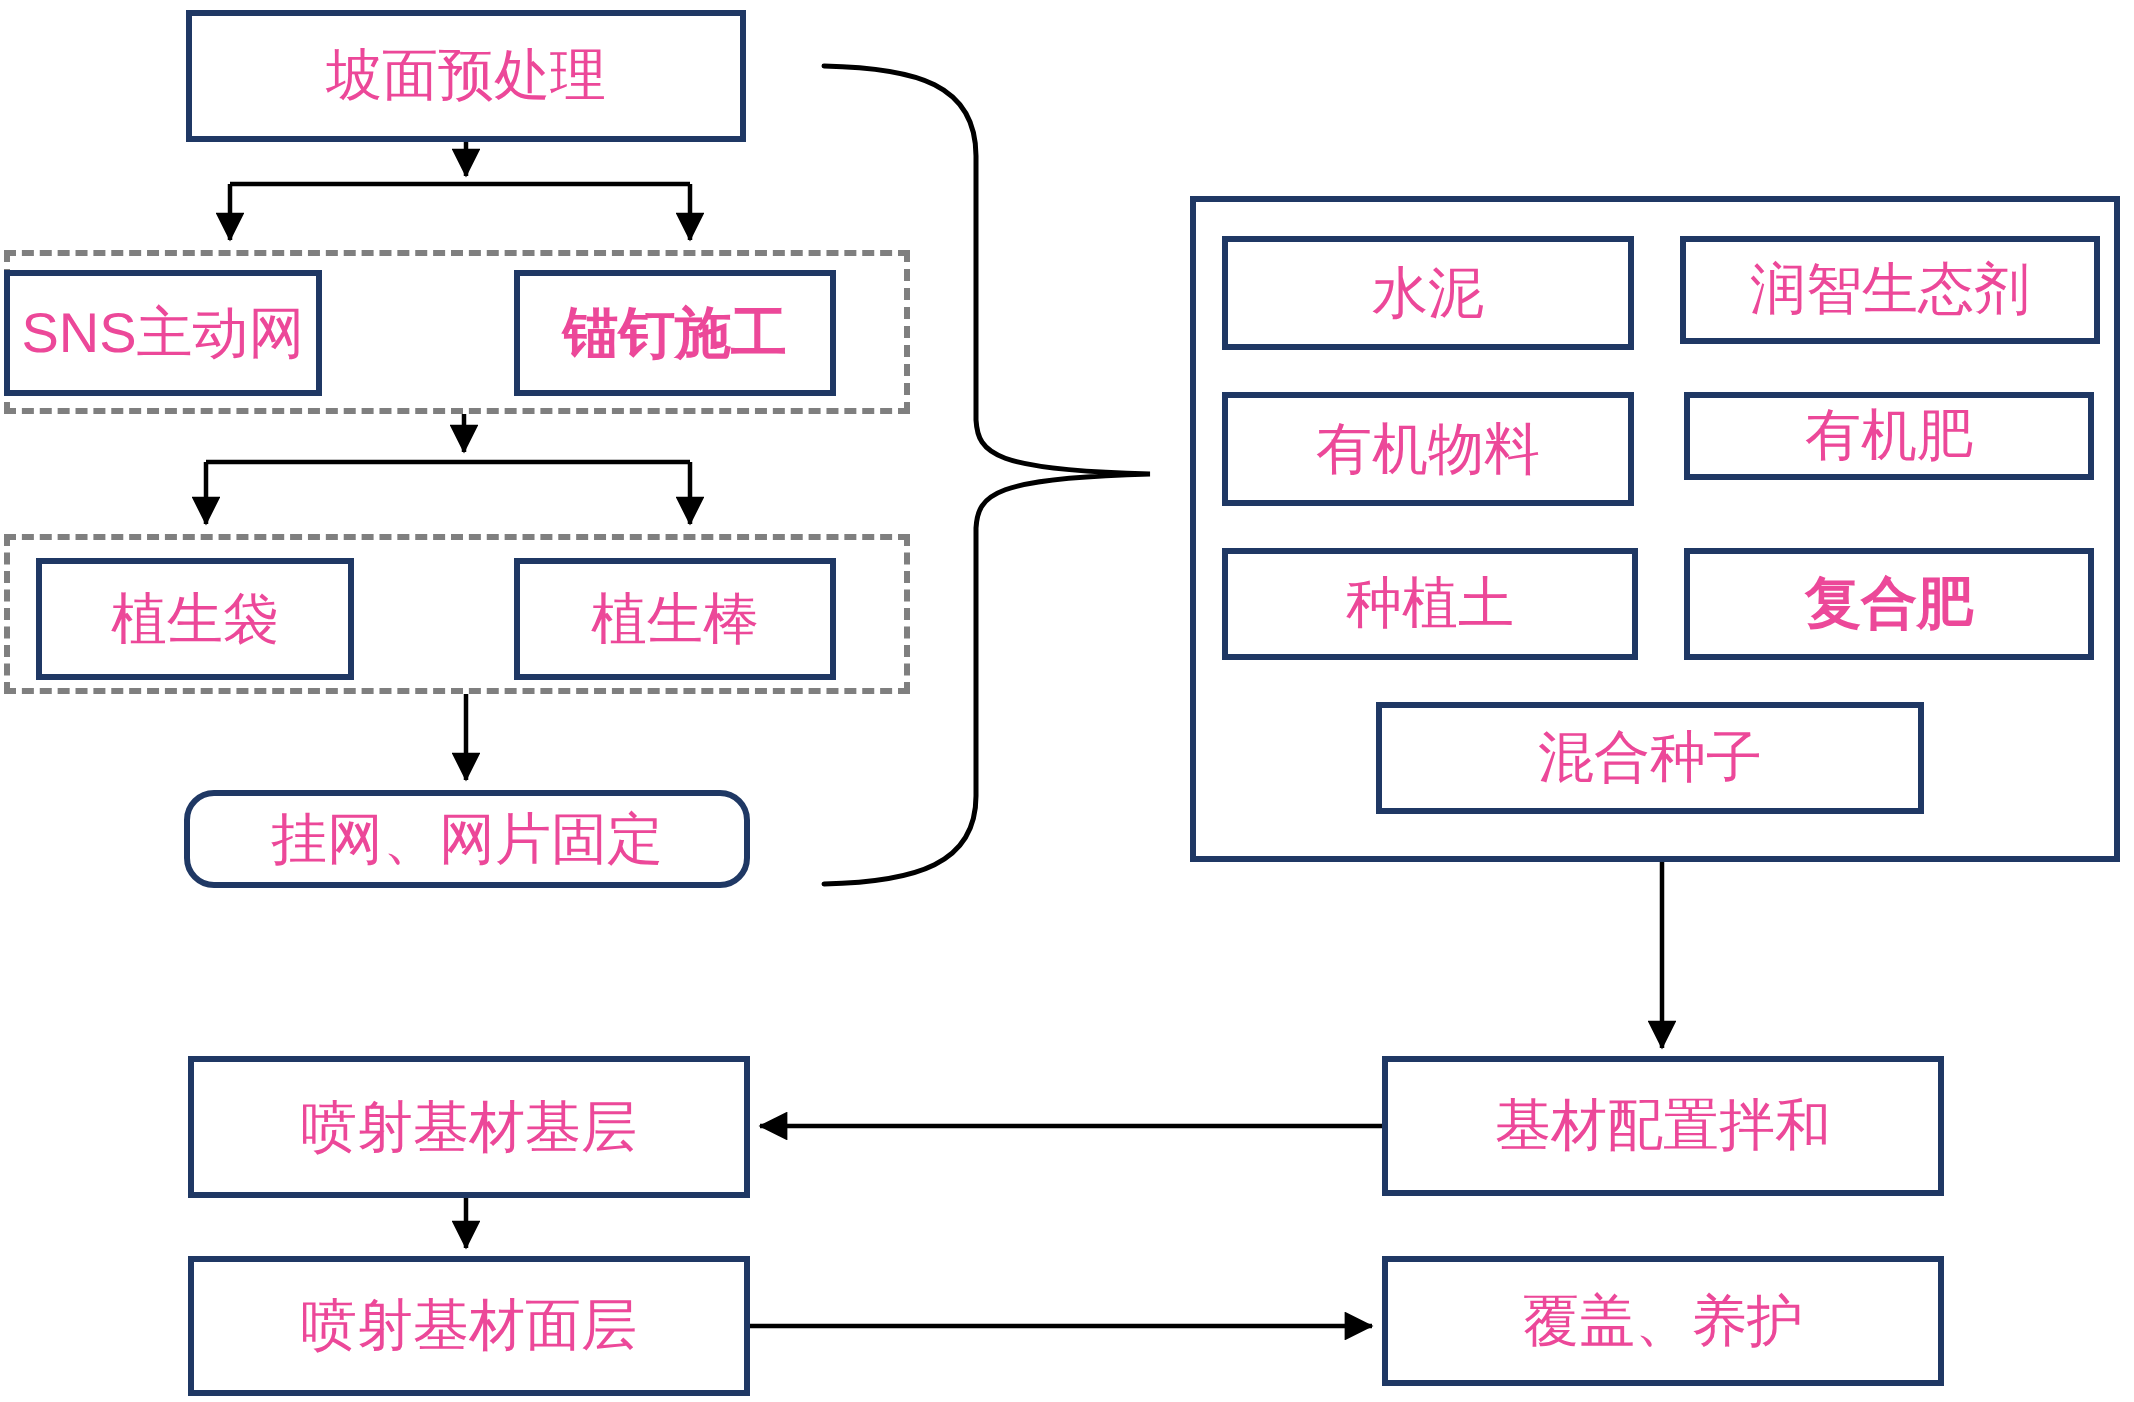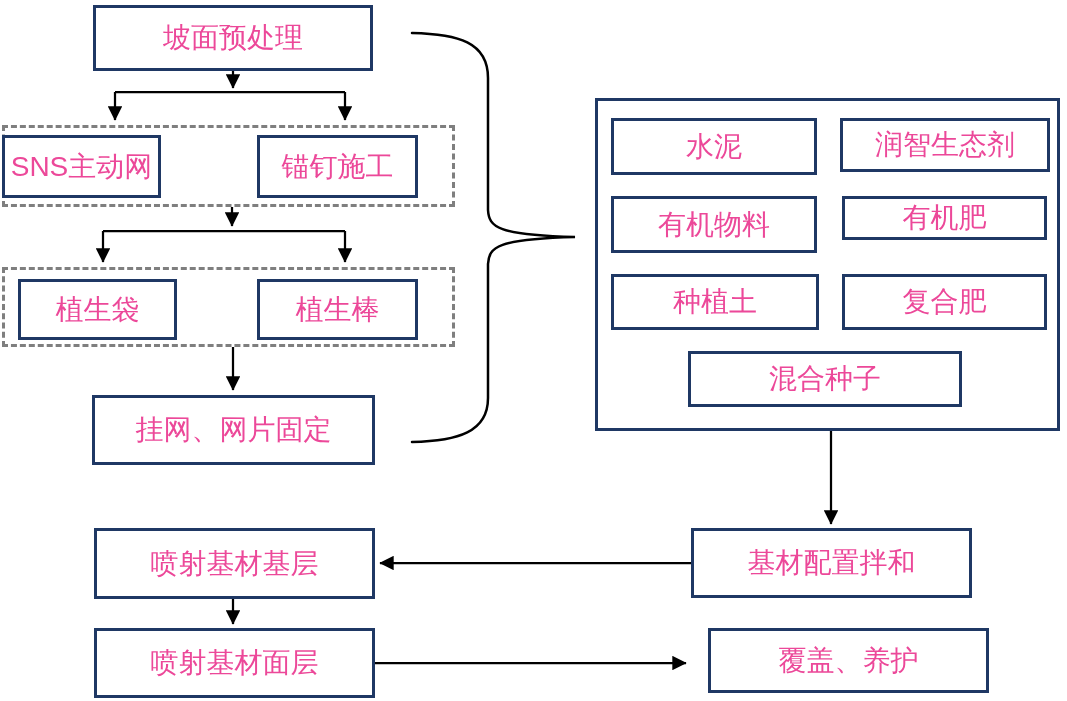--- a/index.html
+++ b/index.html
@@ -69,31 +69,31 @@
     <path d="M375,663 L686,663" stroke="#000" stroke-width="2.25" fill="none" marker-end="url(#arr)"></path>
   </svg>
 
   <div class="dashed" style="left:2px;top:125px;width:453px;height:82px;"></div>
   <div class="dashed" style="left:2px;top:267px;width:453px;height:80px;"></div>
 
   <div class="frame" style="left:595px;top:98px;width:465px;height:333px;"></div>
 
   <div class="node" style="left:93px;top:5px;width:280px;height:66px;">坡面预处理</div>
   <div class="node" style="left:2px;top:135px;width:159px;height:63px;">SNS主动网</div>
-  <div class="node" style="left:257px;top:135px;width:161px;height:63px;">锚钉施工</div>
+  <div class="node" style="left:257px;top:135px;width:161px;height:63px;font-weight:bold;">锚钉施工</div>
   <div class="node" style="left:18px;top:279px;width:159px;height:61px;">植生袋</div>
   <div class="node" style="left:257px;top:279px;width:161px;height:61px;">植生棒</div>
-  <div class="node" style="left:92px;top:395px;width:283px;height:70px;">挂网、网片固定</div>
+  <div class="node" style="left:92px;top:395px;width:283px;height:49px;border-radius:15px;">挂网、网片固定</div>
 
   <div class="node" style="left:611px;top:118px;width:206px;height:57px;">水泥</div>
   <div class="node" style="left:840px;top:118px;width:210px;height:54px;">润智生态剂</div>
   <div class="node" style="left:611px;top:196px;width:206px;height:57px;">有机物料</div>
   <div class="node" style="left:842px;top:196px;width:205px;height:44px;">有机肥</div>
   <div class="node" style="left:611px;top:274px;width:208px;height:56px;">种植土</div>
-  <div class="node" style="left:842px;top:274px;width:205px;height:56px;">复合肥</div>
+  <div class="node" style="left:842px;top:274px;width:205px;height:56px;font-weight:bold;">复合肥</div>
   <div class="node" style="left:688px;top:351px;width:274px;height:56px;">混合种子</div>
 
   <div class="node" style="left:691px;top:528px;width:281px;height:70px;">基材配置拌和</div>
-  <div class="node" style="left:691px;top:628px;width:281px;height:65px;margin-left:17px;">覆盖、养护</div>
+  <div class="node" style="left:691px;top:628px;width:281px;height:65px;">覆盖、养护</div>
   <div class="node" style="left:94px;top:528px;width:281px;height:71px;">喷射基材基层</div>
   <div class="node" style="left:94px;top:628px;width:281px;height:70px;">喷射基材面层</div>
 
 </div>
 
 </body></html>

